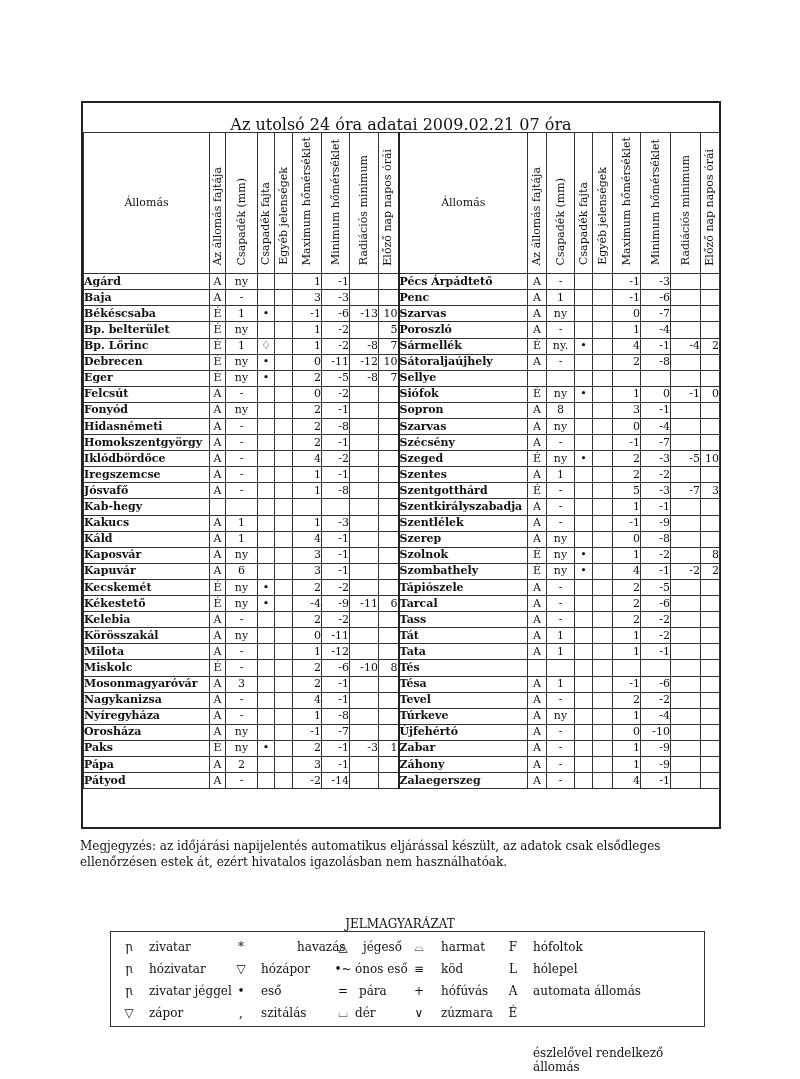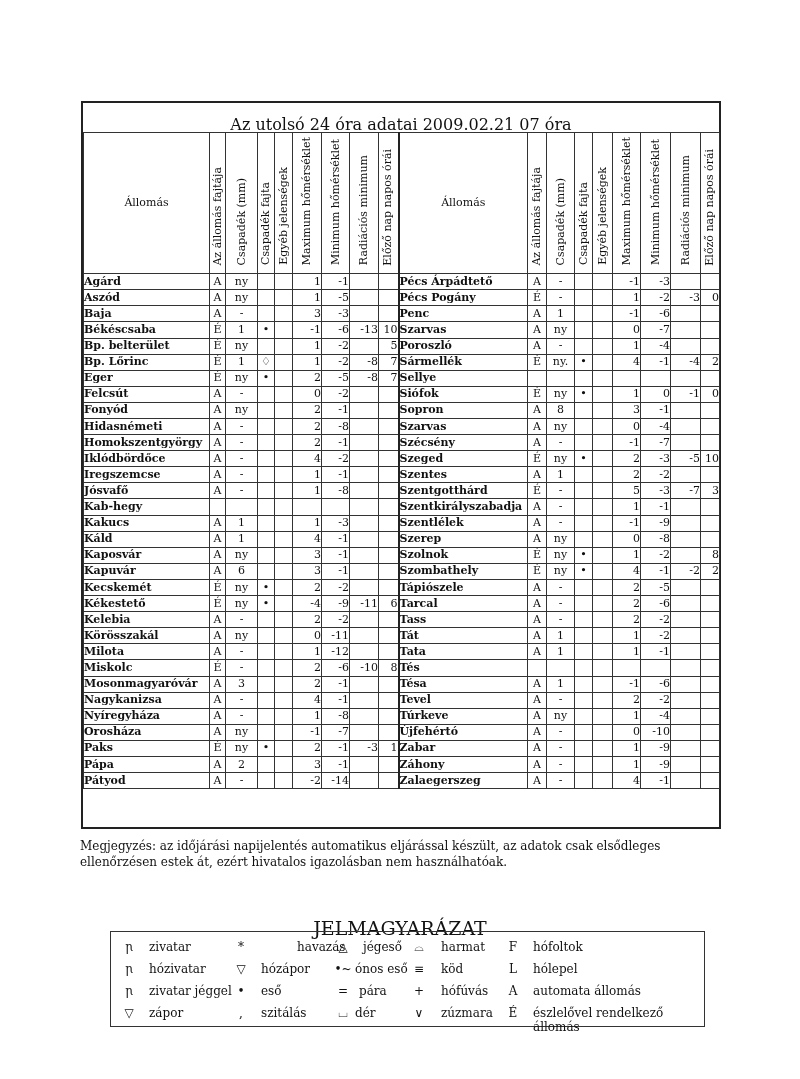--- a/index.html
+++ b/index.html
@@ -9,21 +9,21 @@
   table.data { position:absolute; left:0; top:29px; border-collapse:collapse; table-layout:fixed; width:636px; }
   table.data td, table.data th { border:1px solid #333; padding:0; font-size:11px; height:15.1px; line-height:14px; overflow:hidden; white-space:nowrap; }
   table.data th { height:131px; font-weight:normal; vertical-align:bottom; }
   th.name { vertical-align:middle !important; font-size:12px; }
   .vert { writing-mode:vertical-rl; transform:rotate(180deg); font-size:11px; padding:4px 0; display:inline-block; }
   td.n { font-weight:bold; text-align:left; padding-left:3px; font-size:11.5px; }
   td.c { text-align:center; }
   td.r { text-align:right; padding-right:4px; }
   .sep { border-right:2px solid #222 !important; }
   .note { position:absolute; left:80px; top:838px; width:645px; font-size:12px; line-height:16px; }
-  .legend-title { position:absolute; left:0; right:0; top:917px; text-align:center; font-size:19px; }
+  .legend-title { position:absolute; left:0; right:0; top:917px; text-align:center; font-size:12px; }
   .legend { position:absolute; left:110px; top:931px; width:595px; height:96px; border:1.5px solid #333; box-sizing:border-box; }
   .lrow { position:absolute; left:0; right:0; height:22px; font-size:12px; }
   .lsym { position:absolute; width:20px; text-align:center; font-size:12px; }
   .ltxt { position:absolute; }
 </style>
 </head>
 <body>
 
 <div class="frame">
   <div class="title">Az utolsó 24 óra adatai 2009.02.21 07 óra</div>
@@ -85,40 +85,20 @@
           <td class="c">A</td>
           <td class="c">-</td>
           <td class="c"></td>
           <td class="c"></td>
           <td class="r">-1</td>
           <td class="r">-3</td>
           <td class="r"></td>
           <td class="r"></td>
         </tr>
         <tr>
-          <td class="n">Aszód</td>
-          <td class="c">A</td>
-          <td class="c">ny</td>
-          <td class="c"></td>
-          <td class="c"></td>
-          <td class="r">1</td>
-          <td class="r">-5</td>
-          <td class="r"></td>
-          <td class="r sep"></td>
-          <td class="n">Pécs Pogány</td>
-          <td class="c">É</td>
-          <td class="c">-</td>
-          <td class="c"></td>
-          <td class="c"></td>
-          <td class="r">1</td>
-          <td class="r">-2</td>
-          <td class="r">-3</td>
-          <td class="r">0</td>
-        </tr>
-        <tr>
           <td class="n">Baja</td>
           <td class="c">A</td>
           <td class="c">-</td>
           <td class="c"></td>
           <td class="c"></td>
           <td class="r">3</td>
           <td class="r">-3</td>
           <td class="r"></td>
           <td class="r sep"></td>
           <td class="n">Penc</td>
@@ -183,20 +163,40 @@
           <td class="r sep">7</td>
           <td class="n">Sármellék</td>
           <td class="c">É</td>
           <td class="c">ny.</td>
           <td class="c">•</td>
           <td class="c"></td>
           <td class="r">4</td>
           <td class="r">-1</td>
           <td class="r">-4</td>
           <td class="r">2</td>
+        </tr>
+        <tr>
+          <td class="n">Debrecen</td>
+          <td class="c">É</td>
+          <td class="c">ny</td>
+          <td class="c">•</td>
+          <td class="c"></td>
+          <td class="r">0</td>
+          <td class="r">-11</td>
+          <td class="r">-12</td>
+          <td class="r sep">10</td>
+          <td class="n">Sátoraljaújhely</td>
+          <td class="c">A</td>
+          <td class="c">-</td>
+          <td class="c"></td>
+          <td class="c"></td>
+          <td class="r">2</td>
+          <td class="r">-8</td>
+          <td class="r"></td>
+          <td class="r"></td>
         </tr>
         <tr>
           <td class="n">Eger</td>
           <td class="c">É</td>
           <td class="c">ny</td>
           <td class="c">•</td>
           <td class="c"></td>
           <td class="r">2</td>
           <td class="r">-5</td>
           <td class="r">-8</td>
@@ -758,15 +758,15 @@
     <div class="lrow" style="top: 74px;">
       <span class="lsym" style="left: 8px;">▽</span>
       <span class="ltxt" style="left: 38px;">zápor</span>
       <span class="lsym" style="left: 120px;">,</span>
       <span class="ltxt" style="left: 150px;">szitálás</span>
       <span class="lsym" style="left: 222px;">⌴</span>
       <span class="ltxt" style="left: 244px;">dér</span>
       <span class="lsym" style="left: 298px;">∨</span>
       <span class="ltxt" style="left: 330px;">zúzmara</span>
       <span class="lsym" style="left: 392px;">É</span>
-      <span class="ltxt" style="left: 422px;">észlelővel rendelkező állomás</span>
+      <span class="ltxt" style="left: 422px; margin-top: 40px;">észlelővel rendelkező állomás</span>
     </div>
   </div>
 
 </body></html>

